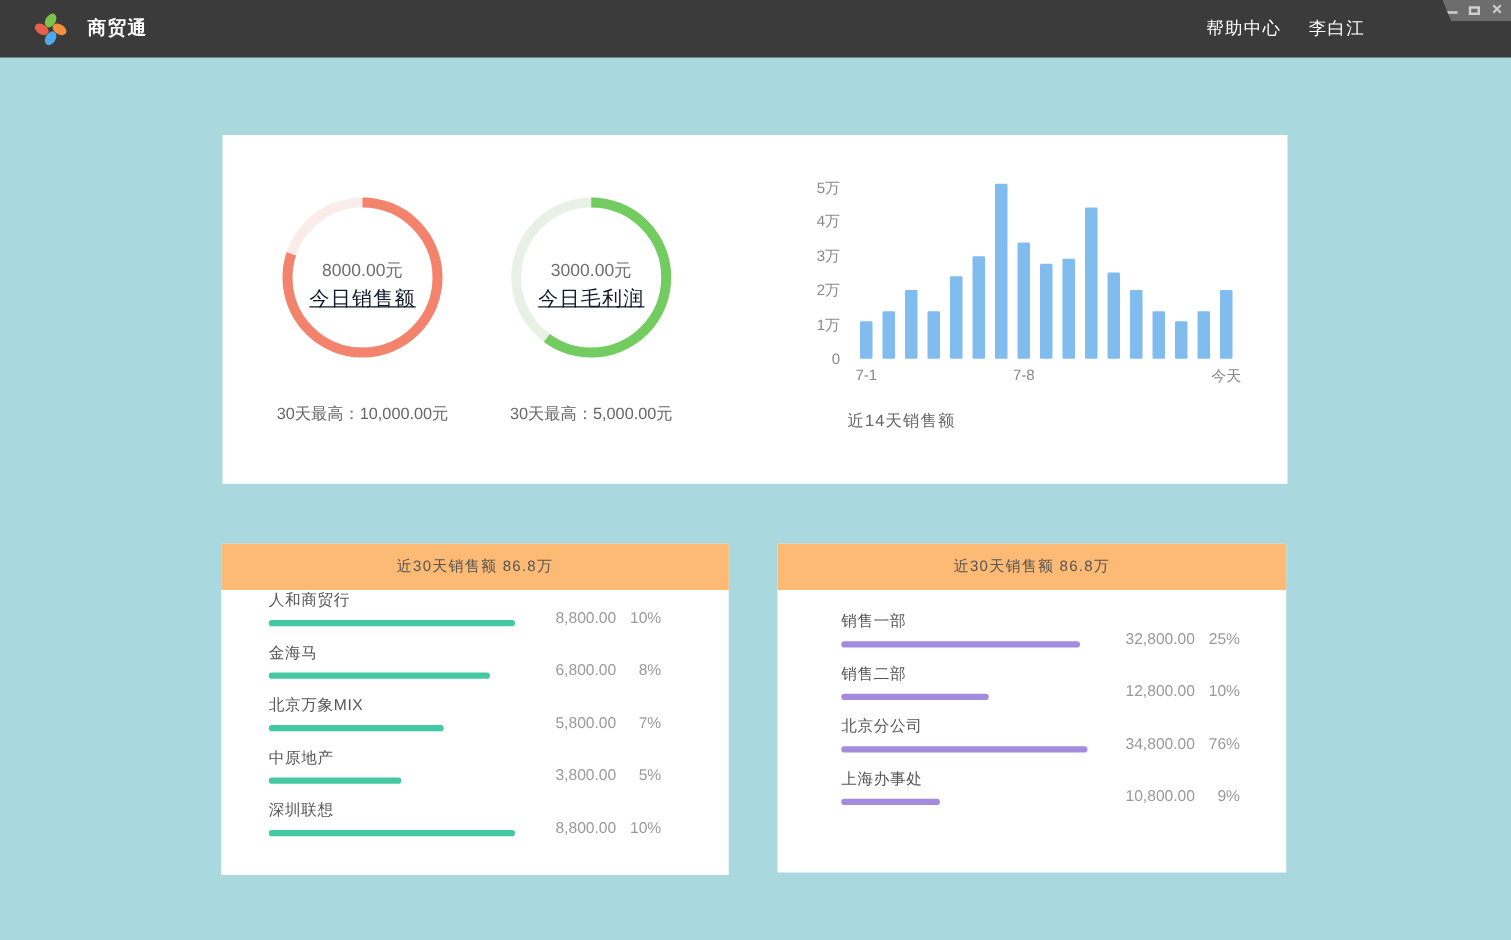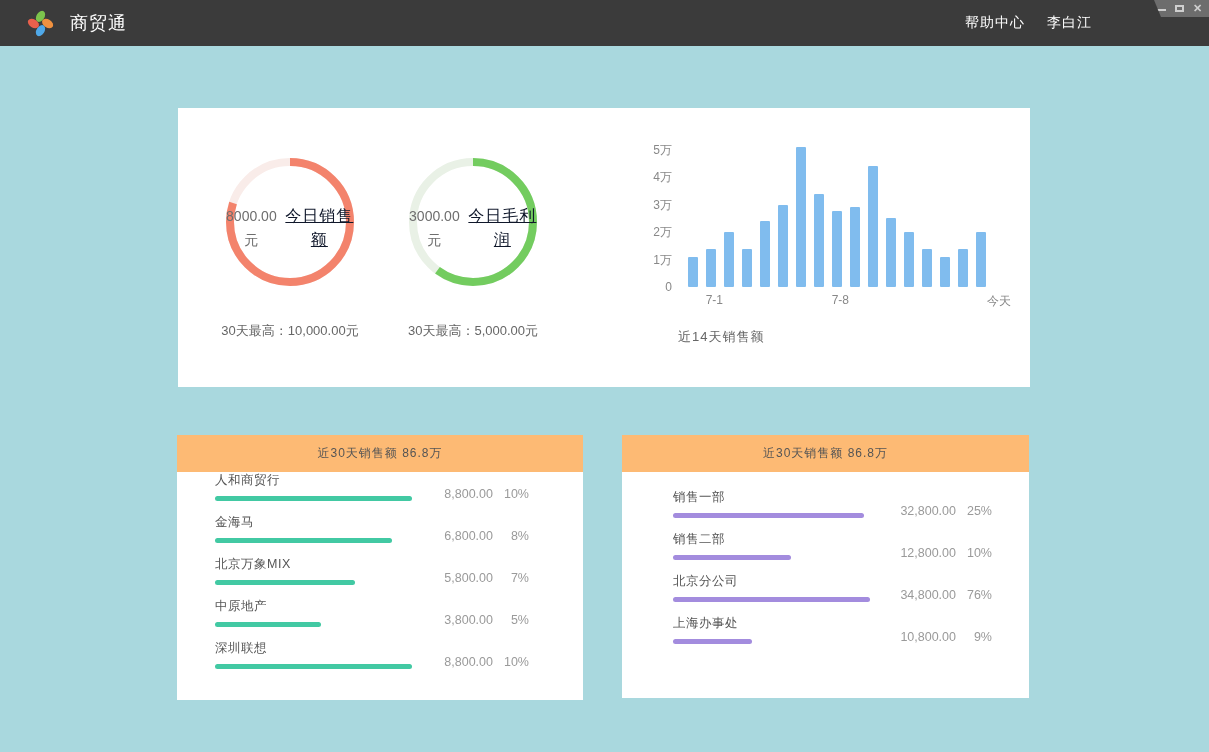--- a/index.html
+++ b/index.html
@@ -12,21 +12,21 @@
   }
 
   
   .titlebar {
     position:absolute; top:0; left:0; width:1209px; height:46px;
     background:#3b3b3b;
   }
   .logo { position:absolute; left:27px; top:10px; width:27px; height:27px; }
   .app-title {
     position:absolute; left:70px; top:0; height:46px; line-height:46px;
-    color:#ffffff; font-size:18px; letter-spacing:1px;
+    color:#ffffff; font-size:15px; letter-spacing:1px;font-weight:bold;
   }
   .titlebar-right {
     position:absolute; right:117px; top:0; height:46px;
     display:flex; align-items:center; gap:22px;margin-left:32px;
   }
   .titlebar-link { color:#fff; font-size:14px; cursor:pointer; letter-spacing:1px; }
 
   .win-controls {
     position:absolute; top:0; right:0; width:62px; height:17px;
     background:#6d6d6d;
@@ -45,37 +45,37 @@
   .card-left  { left:177px; top:435px; width:406px; height:265px; }
   .card-right { left:622px; top:435px; width:407px; height:263px; }
 
   
   .gauge-wrap { position:absolute; top:46px; width:200px; text-align:center; }
   .gauge-wrap.g0 { left:12px; }
   .gauge-wrap.g1 { left:195px; }
   .gauge-box { position:relative; width:136px; height:136px; margin:0 auto; }
   .gauge-center {
     position:absolute; left:0; top:0; width:136px; height:136px;
-    display:flex; flex-direction:row; align-items:center; justify-content:center;
+    display:flex; flex-direction:column; align-items:center; justify-content:center;
     padding-top:12px;
   }
   .gauge-value { font-size:14px; color:#6e6e6e; line-height:24px; }
   .gauge-label { font-size:16px; color:#0f172a; line-height:24px; letter-spacing:1px;text-decoration:underline; }
   .gauge-foot { margin-top:32px; font-size:13px; color:#666; }
 
   
   .chart-wrap { position:absolute; left:465px; top:0; width:365px; height:279px; }
   .plot { position:absolute; left:35px; top:29px; width:325px; height:150px; }
   .ytick {
     position:absolute; left:-42px; width:36px; text-align:right;
     font-size:12px; color:#888; height:14px; line-height:14px;
   }
   .vbar { position:absolute; bottom:0; width:10px; border-radius:1px; }
   .xlabel {
-    position:absolute; top:156px; width:60px; text-align:right;
+    position:absolute; top:156px; width:60px; text-align:center;
     font-size:12px; color:#888;
   }
   .chart-title {
     position:absolute; left:35px; top:220px; width:325px; 
     font-size:13px; color:#666; letter-spacing:1px;
   }
 
   
   .card-header {
     height:37px; line-height:37px; text-align:center;

